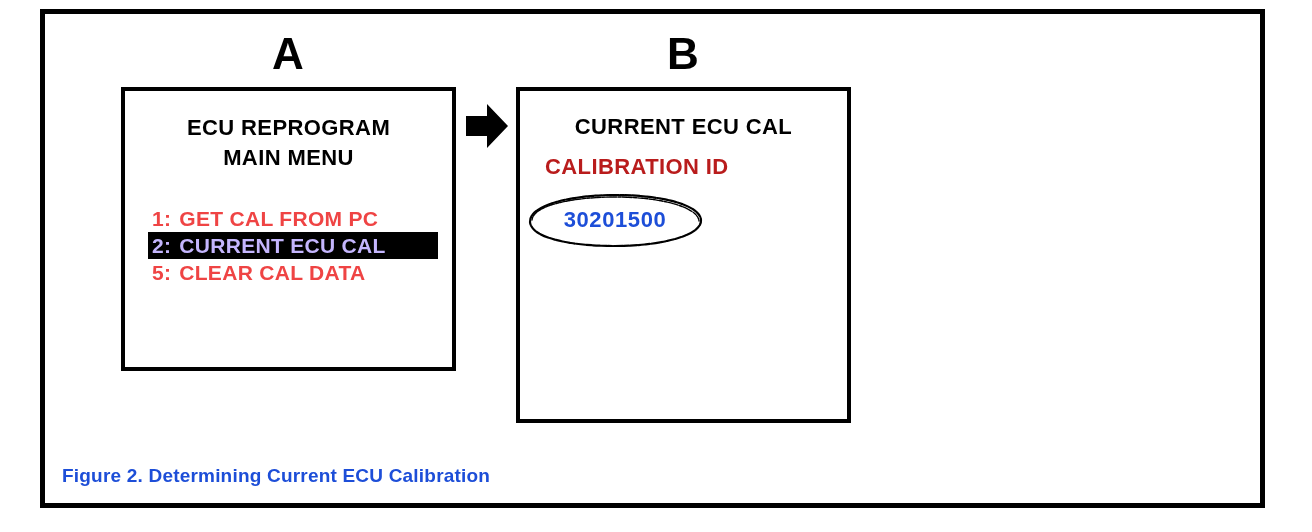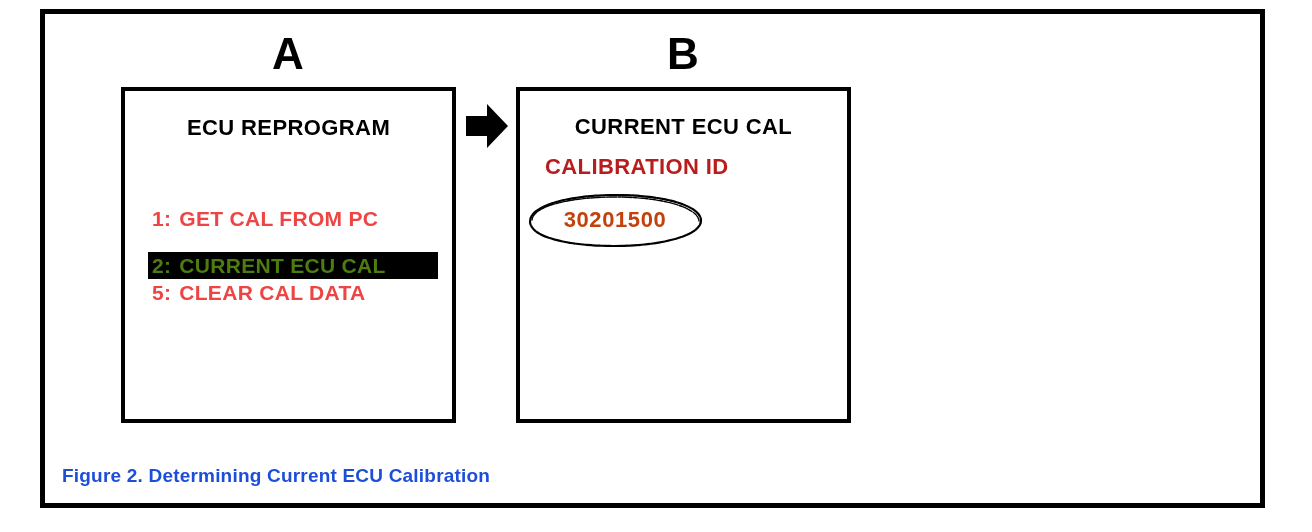--- a/index.html
+++ b/index.html
@@ -52,21 +52,21 @@
   .screen {
     position: absolute;
     border: 4px solid #000000;
     box-sizing: border-box;
     background: #ffffff;
   }
   .screen-a {
     left: 121px;
     top: 87px;
     width: 335px;
-    height: 336px;
+    height: 284px;
   }
   .screen-b {
     left: 516px;
     top: 87px;
     width: 335px;
     height: 336px;
   }
 
   
   .arrow-wrap {
@@ -105,22 +105,21 @@
     font-size: 21px;
     font-weight: bold;
     letter-spacing: 0.3px;
     color: #ef4444;
     white-space: nowrap;
     padding-left: 4px;
     box-sizing: border-box;
   }
   .menu-row.selected {
     background: #000000;
-    color: #4d7c0f;
-    margin-top: 20px;
+    color: #c4b5fd;
   }
   .menu-row .idx { display: inline-block; }
   .menu-row .sep { display: inline-block; width: 8px; }
 
   
   .b-line-1 {
     position: absolute;
     left: 0;
     right: 0;
     top: 22px;
@@ -161,21 +160,21 @@
     left: 0;
     top: 0;
     width: 190px;
     height: 62px;
     display: flex;
     align-items: center;
     justify-content: center;
     font-size: 22px;
     font-weight: bold;
     letter-spacing: 0.6px;
-    color: #c2410c;
+    color: #1d4ed8;
   }
 
   
   .caption {
     position: absolute;
     left: 62px;
     top: 465px;
     font-size: 19px;
     font-weight: bold;
     letter-spacing: 0.2px;
@@ -191,20 +190,21 @@
   <div class="outer-frame"></div>
 
   <div class="panel-letter panel-letter-a">A</div>
 
   <div class="panel-letter panel-letter-b">B</div>
 
   <div class="screen screen-a">
 
     <div class="menu-title menu-title-1">ECU REPROGRAM</div>
 
+    <div class="menu-title menu-title-2">MAIN MENU</div>
 
     <div class="menu-list">
 
       <div class="menu-row">
         <span class="idx">1:</span><span class="sep"></span><span>GET CAL FROM PC</span>
       </div>
 
       <div class="menu-row selected">
         <span class="idx">2:</span><span class="sep"></span><span>CURRENT ECU CAL</span>
       </div>

